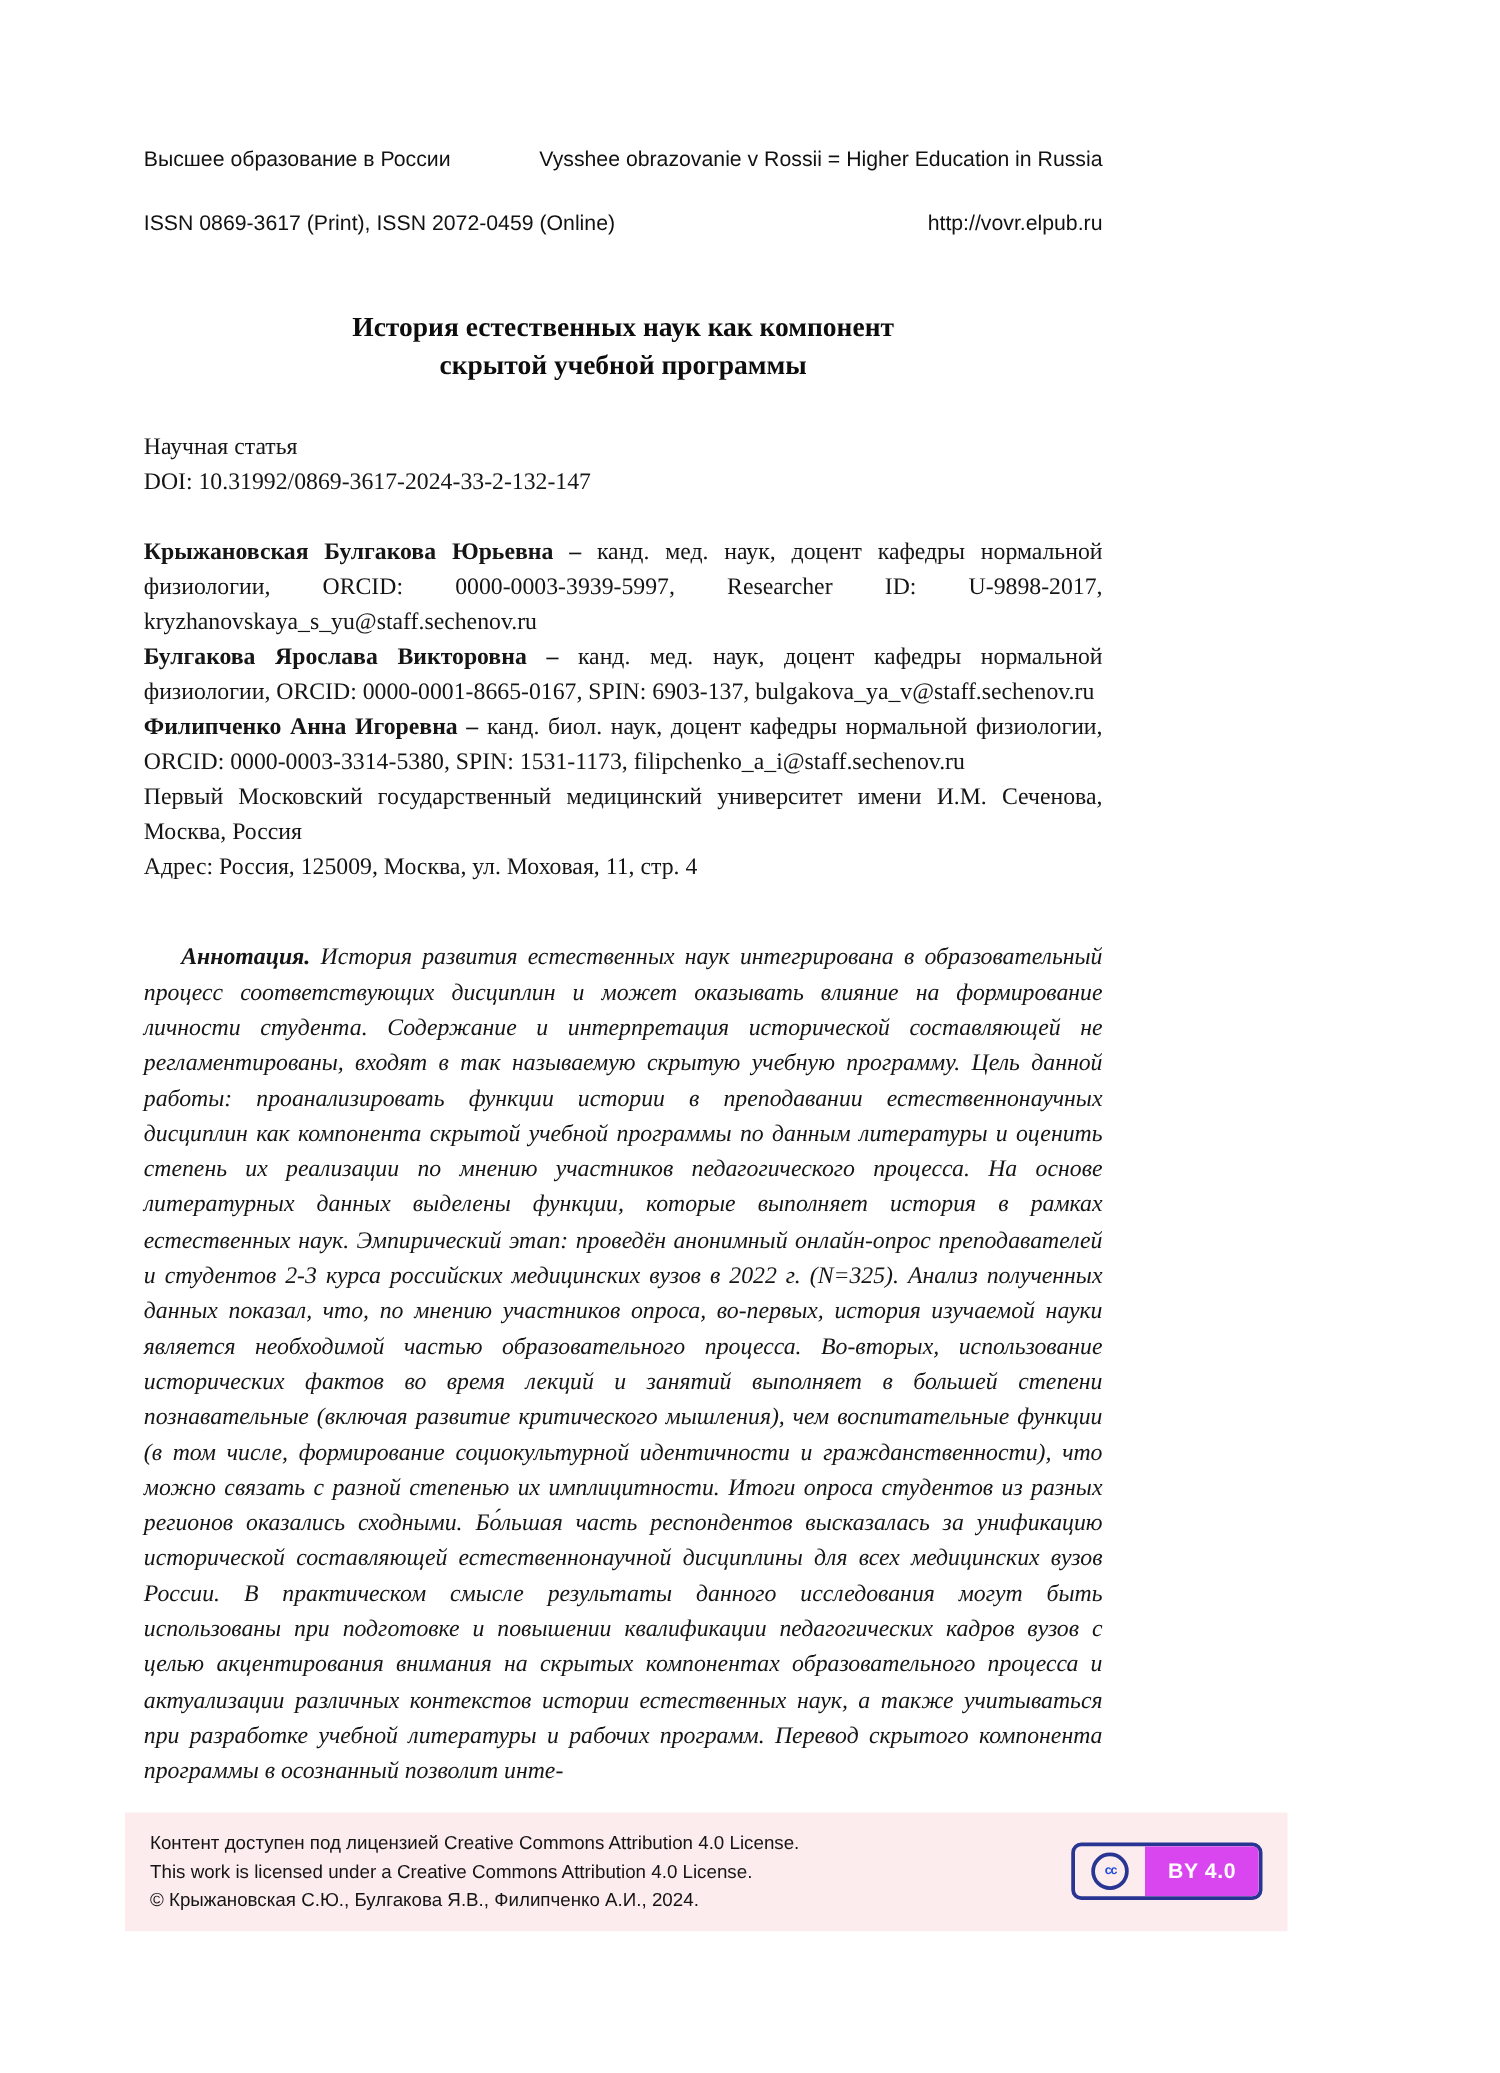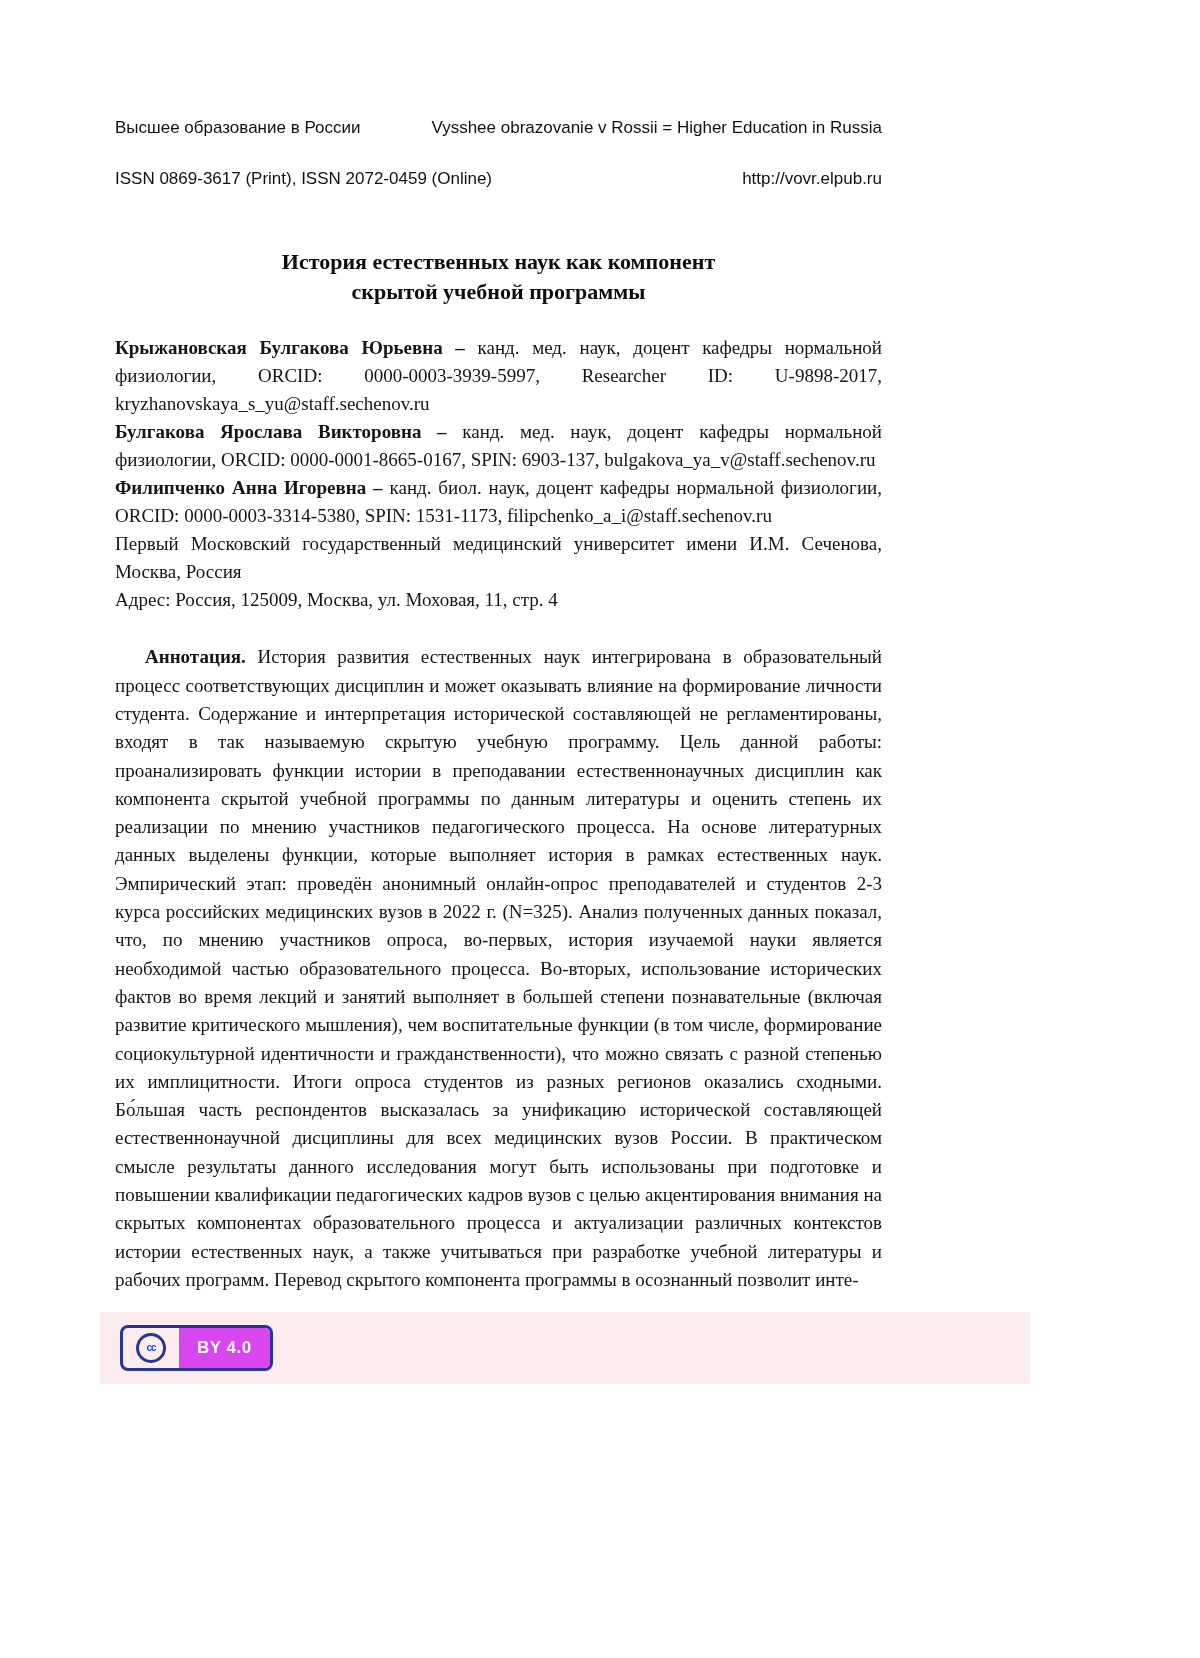--- a/index.html
+++ b/index.html
@@ -55,23 +55,24 @@
     font-size: 19px;
     line-height: 28px;
   }
   .authors-block p {
     text-align: justify;
   }
   .author-name { font-weight: bold; }
 
   
   .abstract {
-    margin-top: 29px;
+    margin-top: 44px;
     font-size: 19px;
     line-height: 28.3px;
+    font-style: italic;
     text-align: justify;
     text-indent: 30px;
   }
   .abstract .abstract-label { font-weight: bold; }
 
   
   .license-box {
     margin-top: 18px;
     margin-left: -15px;
     width: 930px;
@@ -144,35 +145,44 @@
       <span class="plain">ISSN 0869-3617 (Print), ISSN 2072-0459 (Online)</span>
       <a href="#">http://vovr.elpub.ru</a>
     </div>
   </div>
 
   <h1 class="title-block">
     <span>История естественных наук как компонент</span>
     <span>скрытой учебной программы</span>
   </h1>
 
+  <div class="article-meta">
+    <div>Научная статья</div>
+    <div>DOI: 10.31992/0869-3617-2024-33-2-132-147</div>
+  </div>
 
   <div class="authors-block">
     <p><span class="author-name">Крыжановская Булгакова Юрьевна –</span> <span>канд. мед. наук, доцент кафедры нормальной физиологии, ORCID: 0000-0003-3939-5997, Researcher ID: U-9898-2017, kryzhanovskaya_s_yu@staff.sechenov.ru</span></p>
     <p><span class="author-name">Булгакова Ярослава Викторовна –</span> <span>канд. мед. наук, доцент кафедры нормальной физиологии, ORCID: 0000-0001-8665-0167, SPIN: 6903-137, bulgakova_ya_v@staff.sechenov.ru</span></p>
     <p><span class="author-name">Филипченко Анна Игоревна –</span> <span>канд. биол. наук, доцент кафедры нормальной физиологии, ORCID: 0000-0003-3314-5380, SPIN: 1531-1173, filipchenko_a_i@staff.sechenov.ru</span></p>
     <p>Первый Московский государственный медицинский университет имени И.М. Сеченова, Москва, Россия</p>
     <p>Адрес: Россия, 125009, Москва, ул. Моховая, 11, стр. 4</p>
   </div>
 
   <p class="abstract">
     <span class="abstract-label">Аннотация.</span>
     <span>История развития естественных наук интегрирована в образовательный процесс соответствующих дисциплин и может оказывать влияние на формирование личности студента. Содержание и интерпретация исторической составляющей не регламентированы, входят в так называемую скрытую учебную программу. Цель данной работы: проанализировать функции истории в преподавании естественнонаучных дисциплин как компонента скрытой учебной программы по данным литературы и оценить степень их реализации по мнению участников педагогического процесса. На основе литературных данных выделены функции, которые выполняет история в рамках естественных наук. Эмпирический этап: проведён анонимный онлайн-опрос преподавателей и студентов 2-3 курса российских медицинских вузов в 2022 г. (N=325). Анализ полученных данных показал, что, по мнению участников опроса, во-первых, история изучаемой науки является необходимой частью образовательного процесса. Во-вторых, использование исторических фактов во время лекций и занятий выполняет в большей степени познавательные (включая развитие критического мышления), чем воспитательные функции (в том числе, формирование социокультурной идентичности и гражданственности), что можно связать с разной степенью их имплицитности. Итоги опроса студентов из разных регионов оказались сходными. Бо́льшая часть респондентов высказалась за унификацию исторической составляющей естественнонаучной дисциплины для всех медицинских вузов России. В практическом смысле результаты данного исследования могут быть использованы при подготовке и повышении квалификации педагогических кадров вузов с целью акцентирования внимания на скрытых компонентах образовательного процесса и актуализации различных контекстов истории естественных наук, а также учитываться при разработке учебной литературы и рабочих программ. Перевод скрытого компонента программы в осознанный позволит инте-</span>
   </p>
 
   <div class="license-box">
+    <div class="license-lines">
+      <div>Контент доступен под лицензией Creative Commons Attribution 4.0 License.</div>
+      <div>This work is licensed under a Creative Commons Attribution 4.0 License.</div>
+      <div>©  Крыжановская С.Ю., Булгакова Я.В., Филипченко А.И., 2024.</div>
+    </div>
     <div class="cc-badge">
       <span class="cc-left">
         <span class="cc-circle">cc</span>
       </span>
       <span class="cc-right">BY 4.0</span>
     </div>
   </div>
 
 </div>
 

